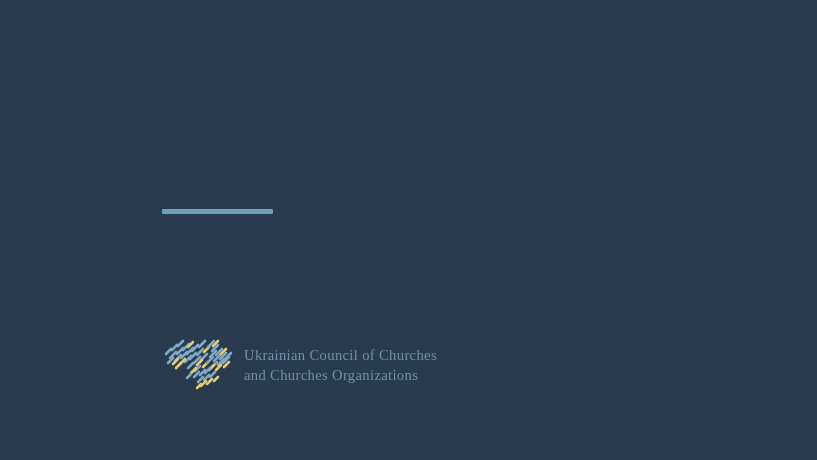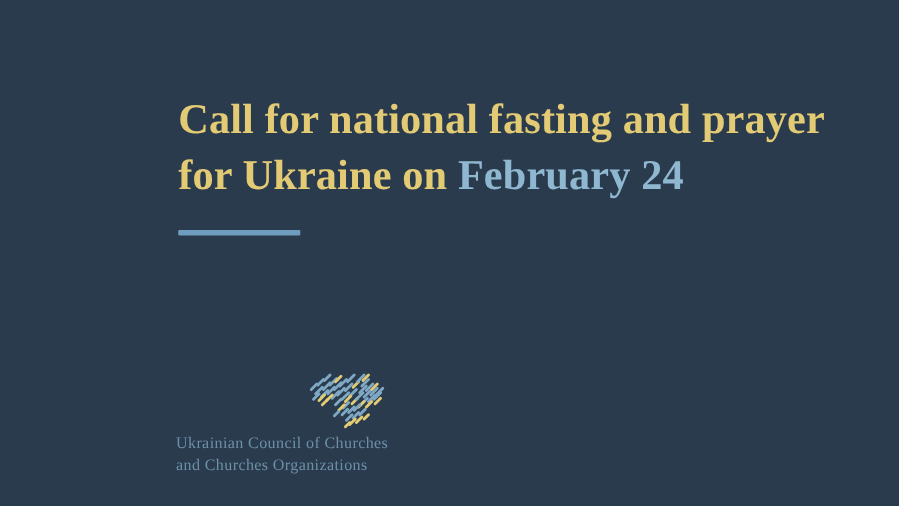--- a/index.html
+++ b/index.html
@@ -55,25 +55,25 @@
     top: 209px;
     width: 111px;
     height: 5px;
     background: #6f9dbe;
     border-radius: 1px;
   }
 
   
   .footer {
     position: absolute;
-    left: 152px;
+    left: 164px;
     top: 337px;
     display: flex;
-    flex-direction: column;
-    align-items: flex-end;
+    flex-direction: row;
+    align-items: center;
   }
   .logo-mark {
     width: 72px;
     height: 56px;
     flex: 0 0 auto;
     display: block;
   }
   .org-name {
     margin-left: 8px;
     font-family: "Liberation Serif", "DejaVu Serif", serif;
@@ -85,26 +85,20 @@
   }
   .org-line {
     display: block;
   }
 </style>
 </head>
 <body>
 
 <div class="slide">
 
-  <div class="title-block">
-    <h1 class="title">
-      <span class="title-line">Call for national fasting and prayer</span>
-      <span class="title-line"><span>for Ukraine on </span><span class="accent">February 24</span></span>
-    </h1>
-  </div>
 
   <div class="divider"></div>
 
   <div class="footer">
 
     <svg class="logo-mark" viewBox="0 0 72 56" aria-hidden="true">
       <g stroke-linecap="round" stroke-width="2.6">
 
         <g stroke="#7fa8c4">
           <line x1="2" y1="17" x2="7" y2="12"></line>

